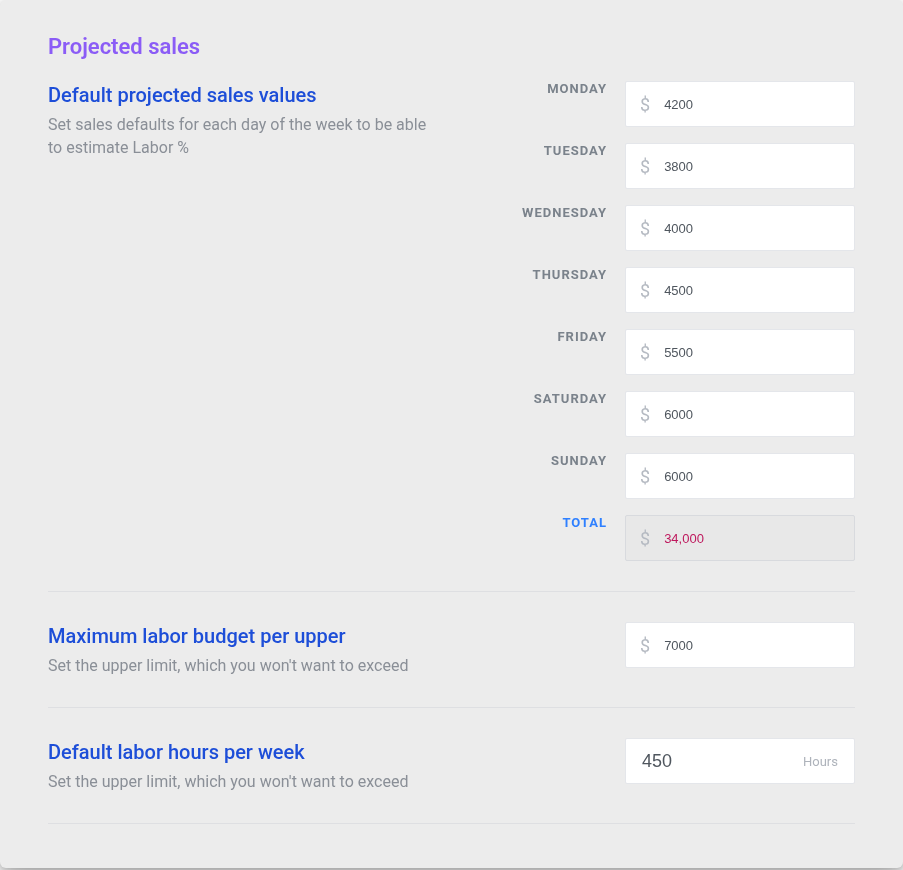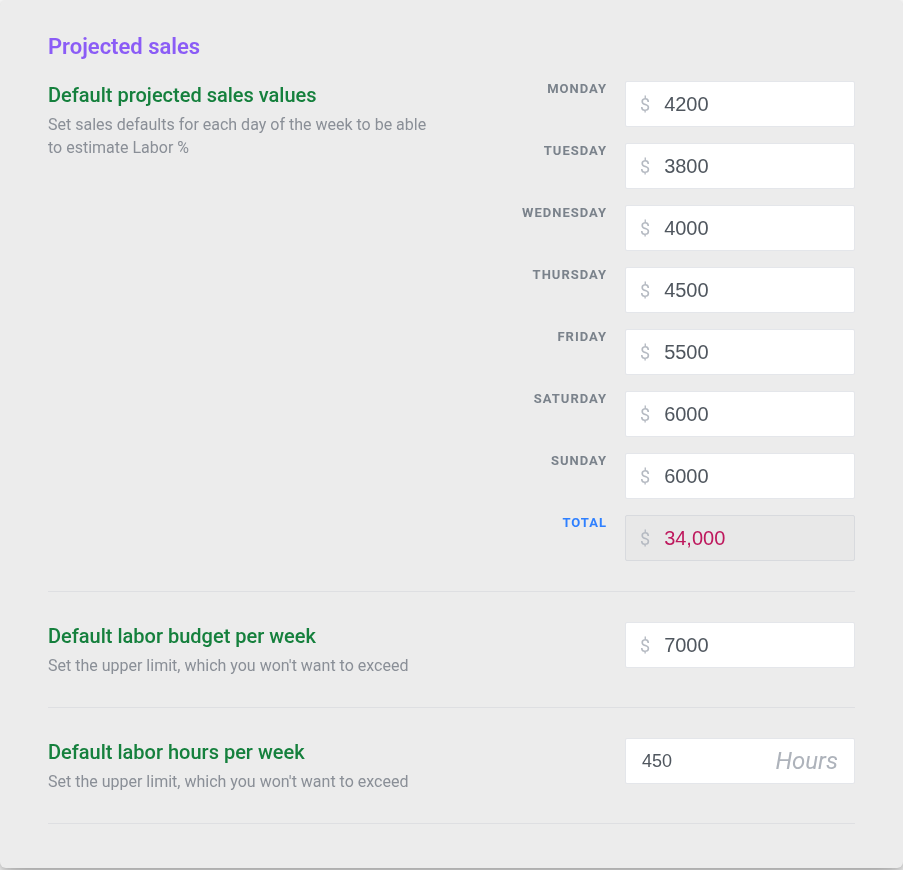--- a/index.html
+++ b/index.html
@@ -28,21 +28,21 @@
     display: flex;
     align-items: flex-start;
     justify-content: space-between;
     gap: 24px;
   }
   .lede {
     max-width: 380px;
   }
   .lede-heading {
     font-size: 20px;
-    color: #15803d;
+    color: #1d4ed8;
     font-weight: 500;
     line-height: 1.4;
   }
   .lede-sub {
     margin-top: 4px;
     font-size: 16px;
     color: #8a8f97;
     line-height: 1.45;
   }
   .inputs {
@@ -83,21 +83,21 @@
     border: 1px solid #d8dade;
   }
   .money-input .dollar {
     color: #b5bac2;
     font-size: 18px;
     margin-right: 14px;
   }
   .money-input input {
     border: none;
     outline: none;
-    font-size: 20px;
+    font-size: 13px;
     color: #4f565e;
     background: transparent;
     width: 100%;
     height: 100%;
   }
   .money-input.readonly input {
     color: #be185d;
   }
   hr.sep {
     border: none;
@@ -127,23 +127,22 @@
     border: none;
     outline: none;
     font-size: 18px;
     color: #4f565e;
     background: transparent;
     width: 100%;
     height: 100%;
   }
   .hours-input .suffix {
     color: #aeb3bb;
-    font-size: 24px;
+    font-size: 13px;
     margin-left: 16px;
-    font-style: italic;
   }
 </style>
 </head>
 <body>
 
 <div class="card">
 
   <div class="section-title">Projected sales</div>
 
   <div class="row">
@@ -218,21 +217,21 @@
         </div>
       </div>
 
     </div>
   </div>
 
   <hr class="sep">
 
   <div class="sub-row">
     <div class="lede" style="max-width:520px">
-      <div class="lede-heading">Default labor budget per week</div>
+      <div class="lede-heading">Maximum labor budget per upper</div>
       <div class="lede-sub">Set the upper limit, which you won't want to exceed</div>
     </div>
     <div class="money-input">
       <span class="dollar">$</span>
       <input type="text" value="7000" style="">
     </div>
   </div>
 
   <hr class="sep">
 

